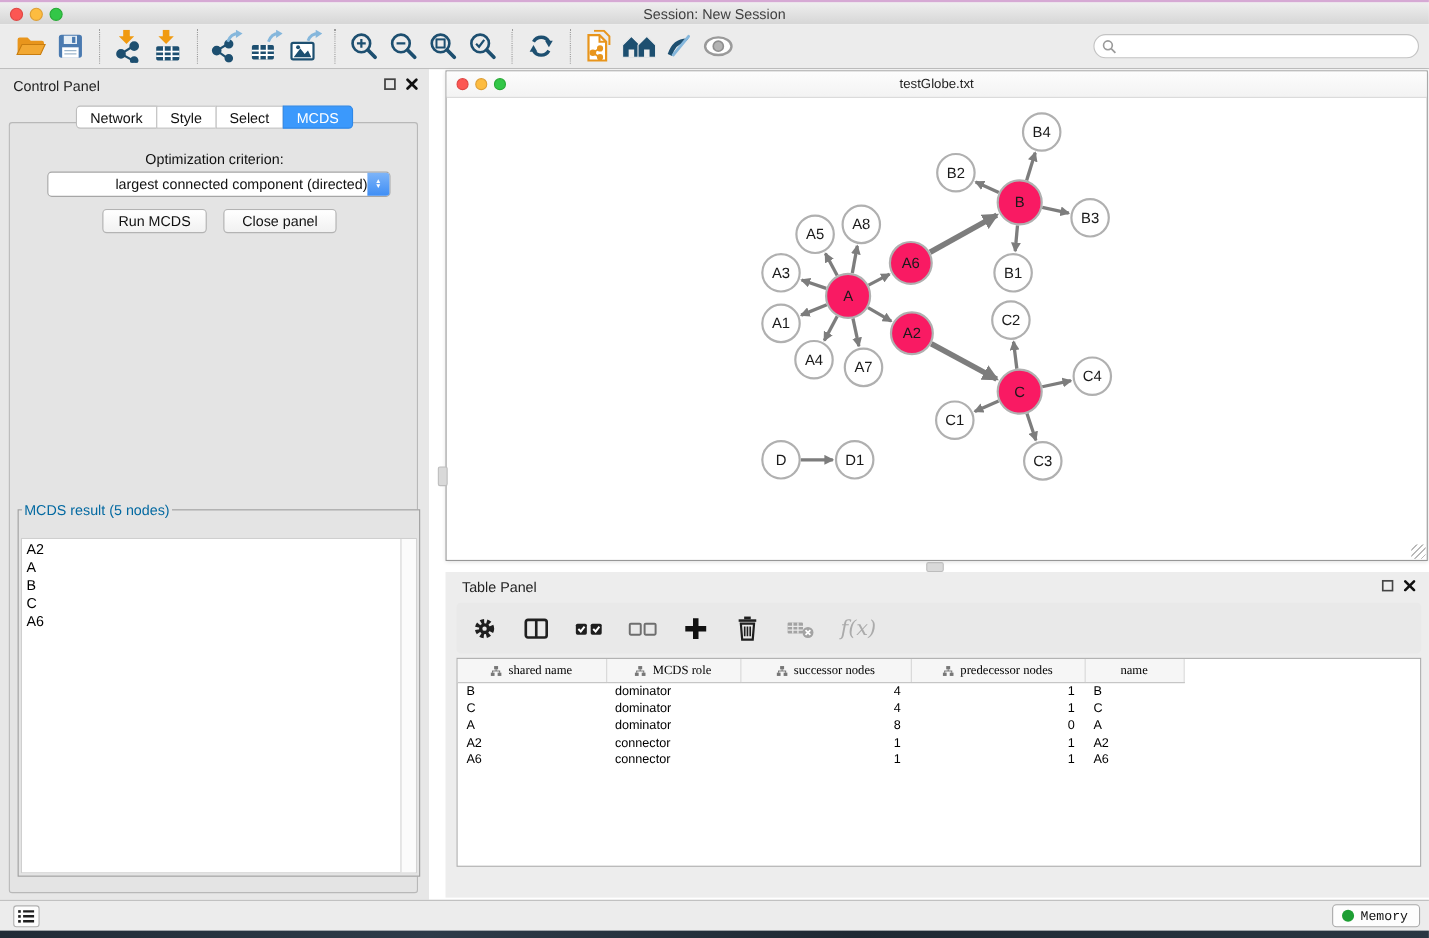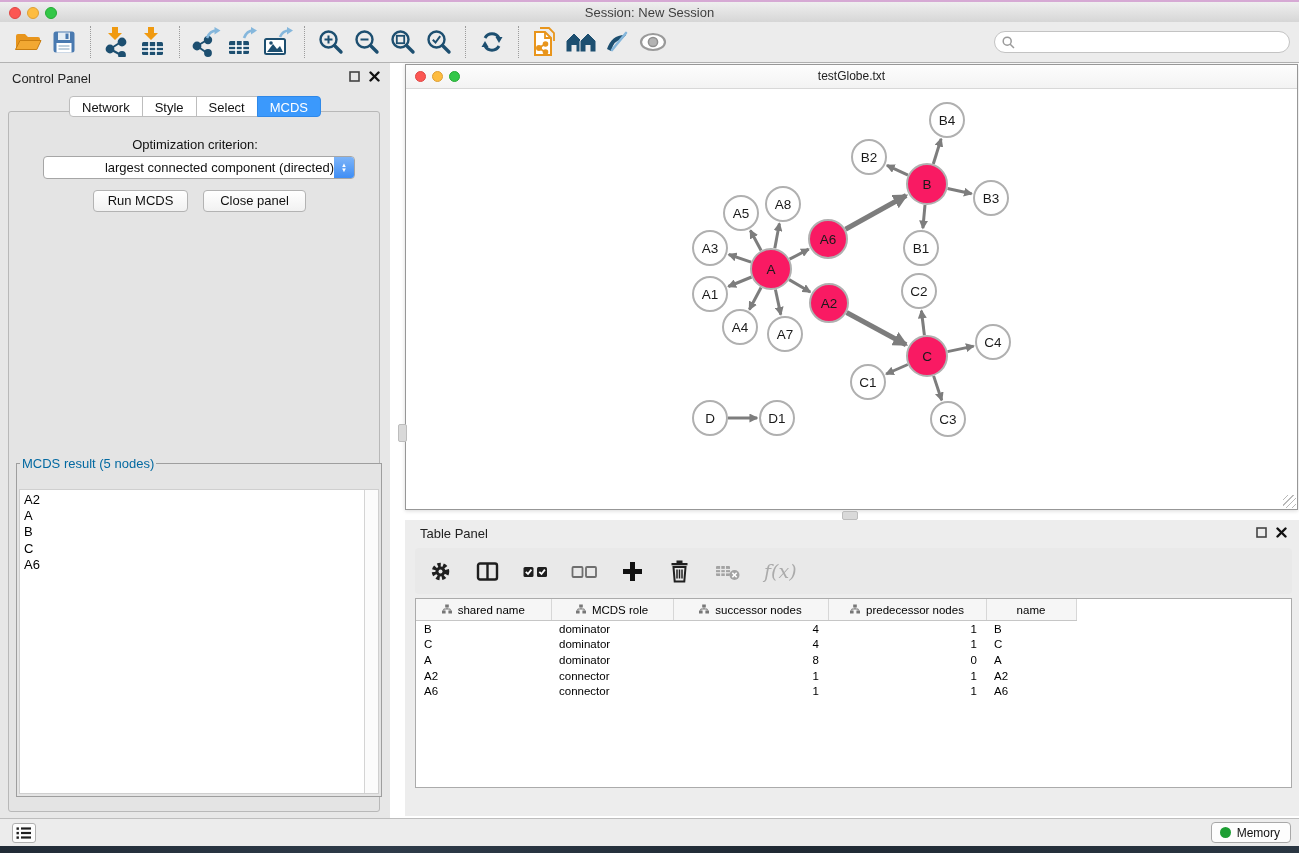--- a/index.html
+++ b/index.html
@@ -85,30 +85,30 @@
   .tp-header{position:absolute;left:15px;top:6px;font-size:13px;color:#222;}
   .tp-toolbar{position:absolute;left:10px;top:28px;right:7px;height:46px;background:#e9e9e9;border-radius:4px;
     display:flex;align-items:center;padding-left:13px;gap:22px;}
   .tp-btn{display:flex;align-items:center;justify-content:center;}
   .fx-label{font-family:"DejaVu Serif",serif;font-style:italic;font-size:19px;color:#ababab;}
   .tablebox{position:absolute;left:10px;top:78px;width:877px;height:190px;background:#fff;
     border:1px solid #ababab;box-sizing:border-box;overflow:hidden;}
   table.nodetable{border-collapse:collapse;table-layout:fixed;width:100%;font-size:11.5px;color:#000;}
   table.nodetable th{height:21px;font-weight:normal;background:#f6f6f6;border-right:1px solid #d7d7d7;
     border-bottom:1px solid #c6c6c6;padding:0;}
-  table.nodetable th .hwrap{display:flex;justify-content:center;gap:6px;}
+  table.nodetable th .hwrap{display:flex;align-items:center;justify-content:center;gap:6px;font-family:Liberation Serif, serif;}
   table.nodetable th.filler{background:#fff;border:none;}
   table.nodetable td{height:15.6px;padding:0 0 0 8px;white-space:nowrap;overflow:hidden;}
   table.nodetable td.num{text-align:right;padding:0 9px 0 0;}
   .tp-tabs{position:absolute;left:50%;transform:translateX(-50%);top:269px;}
   .tp-icons{position:absolute;right:12px;top:7px;display:flex;gap:9px;align-items:center;}
 
   
   .statusbar{position:absolute;left:0;top:818px;width:100%;height:28px;background:#ececec;
-    border-top:1px solid #bdbdbd;box-sizing:border-box;}
+    border-top:1px solid #bdbdbd;box-sizing:border-box;font-family:Liberation Mono, monospace;}
   .list-btn{position:absolute;left:12px;top:4px;width:24px;height:20px;background:#fdfdfd;border:1px solid #b0b0b0;
     border-radius:3px;display:flex;align-items:center;justify-content:center;box-sizing:border-box;}
   .memory-btn{position:absolute;right:8px;top:3px;height:21px;padding:0 10px 0 8px;background:#fdfdfd;
     border:1px solid #a8a8a8;border-radius:4px;display:flex;align-items:center;gap:6px;font-size:12px;color:#111;box-sizing:border-box;}
   .mem-dot{width:11px;height:11px;border-radius:50%;background:#1d9e33;}
   .desktop{position:absolute;left:0;top:846px;width:100%;height:7px;
     background:linear-gradient(90deg,#212b36,#2e3b49 30%,#1f2933 60%,#2a3642);}
 </style>
 </head>
 <body>

